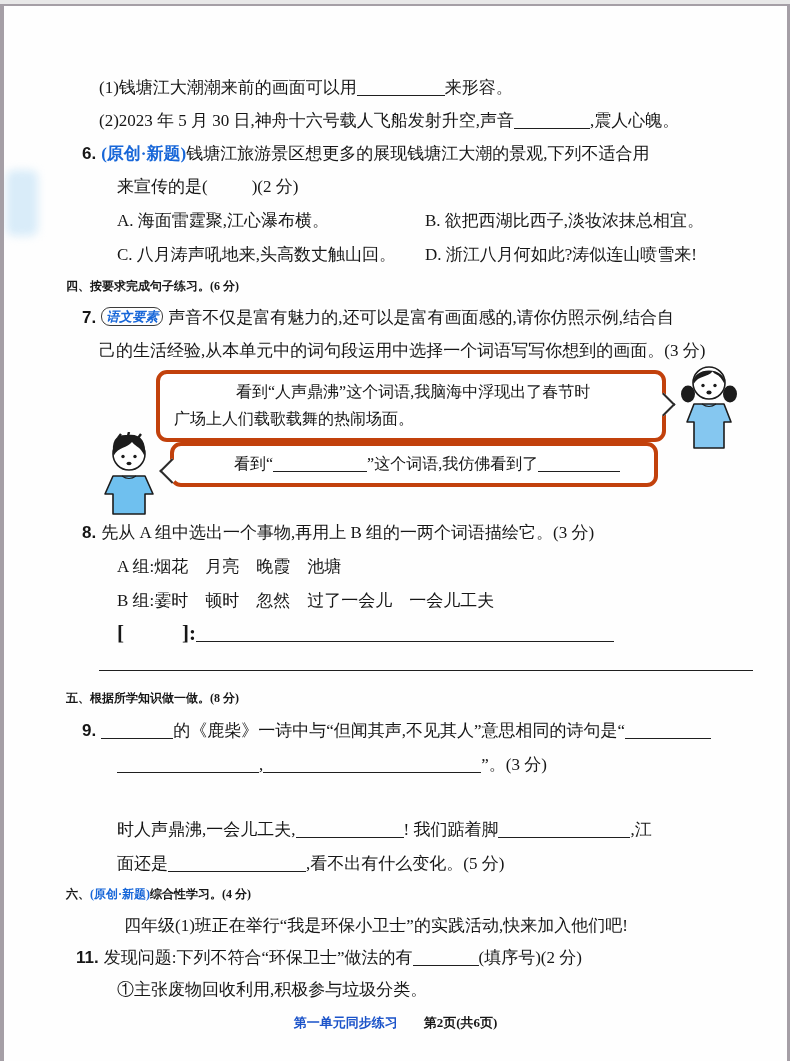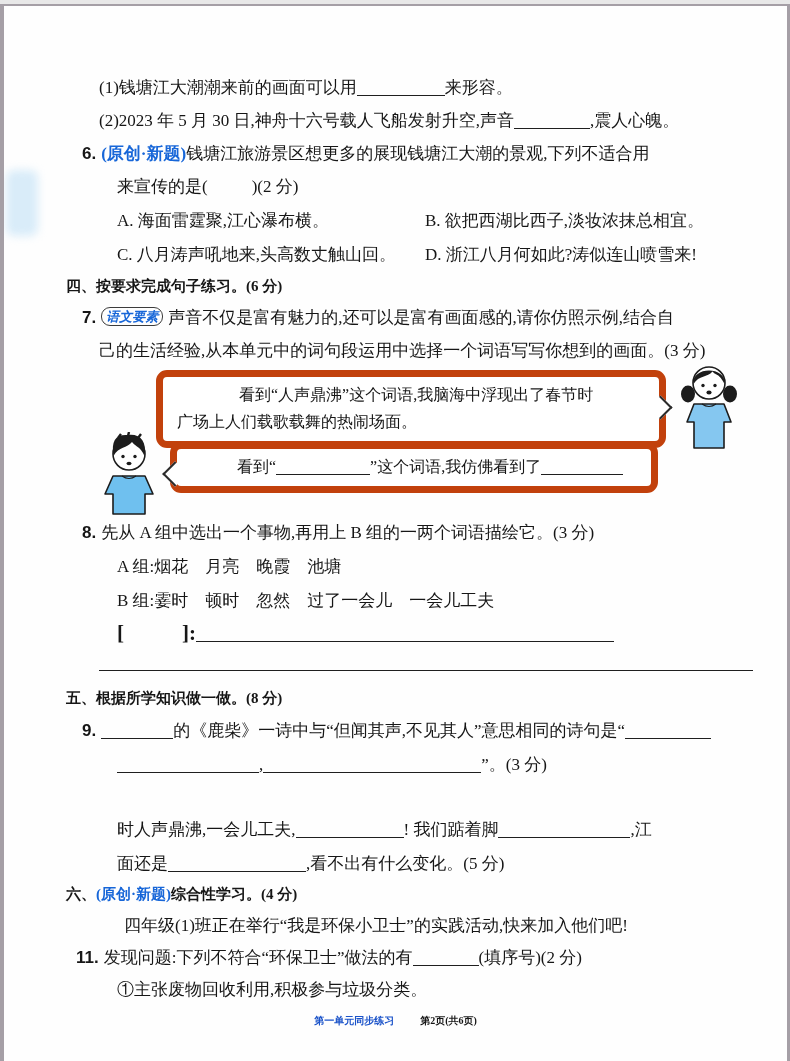--- a/index.html
+++ b/index.html
@@ -7,41 +7,41 @@
     position:relative;width:790px;height:1061px;background:#fefefe;
     box-sizing:border-box;border:solid #a59fa6;border-width:2px 3px 3px 4px;
     font-family:"Liberation Serif","DejaVu Serif",serif;color:#161616;
     overflow:hidden;margin:4px auto;
   }
   .smudge{position:absolute;left:2px;top:164px;width:32px;height:66px;
     background:#d9ecf9;border-radius:8px;filter:blur(4px);}
   .content{position:absolute;left:60px;top:0;width:692px;height:100%;font-size:17px;}
   .l{position:absolute;white-space:nowrap;line-height:24px;}
   .qnum{font-family:"Liberation Sans","DejaVu Sans",sans-serif;font-weight:bold;margin-right:5px;}
-  .sec{font-weight:bold;font-size:15px;}
+  .sec{font-weight:bold;font-size:12px;}
   .accent{color:#1766d8;font-weight:bold;}
   .blank{display:inline-block;height:1em;border-bottom:1.6px solid #1f1f1f;vertical-align:-0.18em;}
   .space{display:inline-block;height:1em;vertical-align:-0.18em;}
   .blank-line{position:absolute;border-bottom:1.8px solid #1f1f1f;height:24px;}
   .badge{display:inline-block;border:1.8px solid #3c3c3c;border-radius:9px;color:#1766d8;
     font-size:13px;line-height:17px;padding:0 4px;font-style:italic;font-weight:bold;
     vertical-align:2px;margin-right:5px;}
   .opt-col{display:inline-block;}
   .figure{position:absolute;left:0;width:692px;}
-  .bubble{position:absolute;background:#fff;border:7px solid #c2410c;border-radius:11px;
+  .bubble{position:absolute;background:#fff;border:4px solid #c2410c;border-radius:11px;
     font-size:16px;line-height:27px;box-sizing:border-box;padding:4px 14px 6px;}
   .bubble p{margin:0;}
   .tail-r{position:absolute;right:-10px;top:22px;width:15px;height:15px;background:#fff;
     border-top:2px solid #2b2b2b;border-right:2px solid #2b2b2b;transform:rotate(45deg);}
   .tail-l{position:absolute;left:-11px;top:16px;width:16px;height:16px;background:#fff;
     border-bottom:2px solid #2b2b2b;border-left:2px solid #2b2b2b;transform:rotate(45deg);}
   .char-svg{position:absolute;}
   .bracket{font-size:21px;font-weight:bold;vertical-align:-1px;}
   .footer{position:absolute;left:0;width:100%;top:1008px;text-align:center;
-    font-weight:bold;font-size:10px;}
+    font-weight:bold;font-size:13px;}
   .footer .t{color:#1b53c9;margin-right:26px;}
   .footer .p{color:#161616;}
 </style>
 </head>
 <body>
 
 <div class="page">
   <div class="smudge"></div>
   <div class="content">
 

